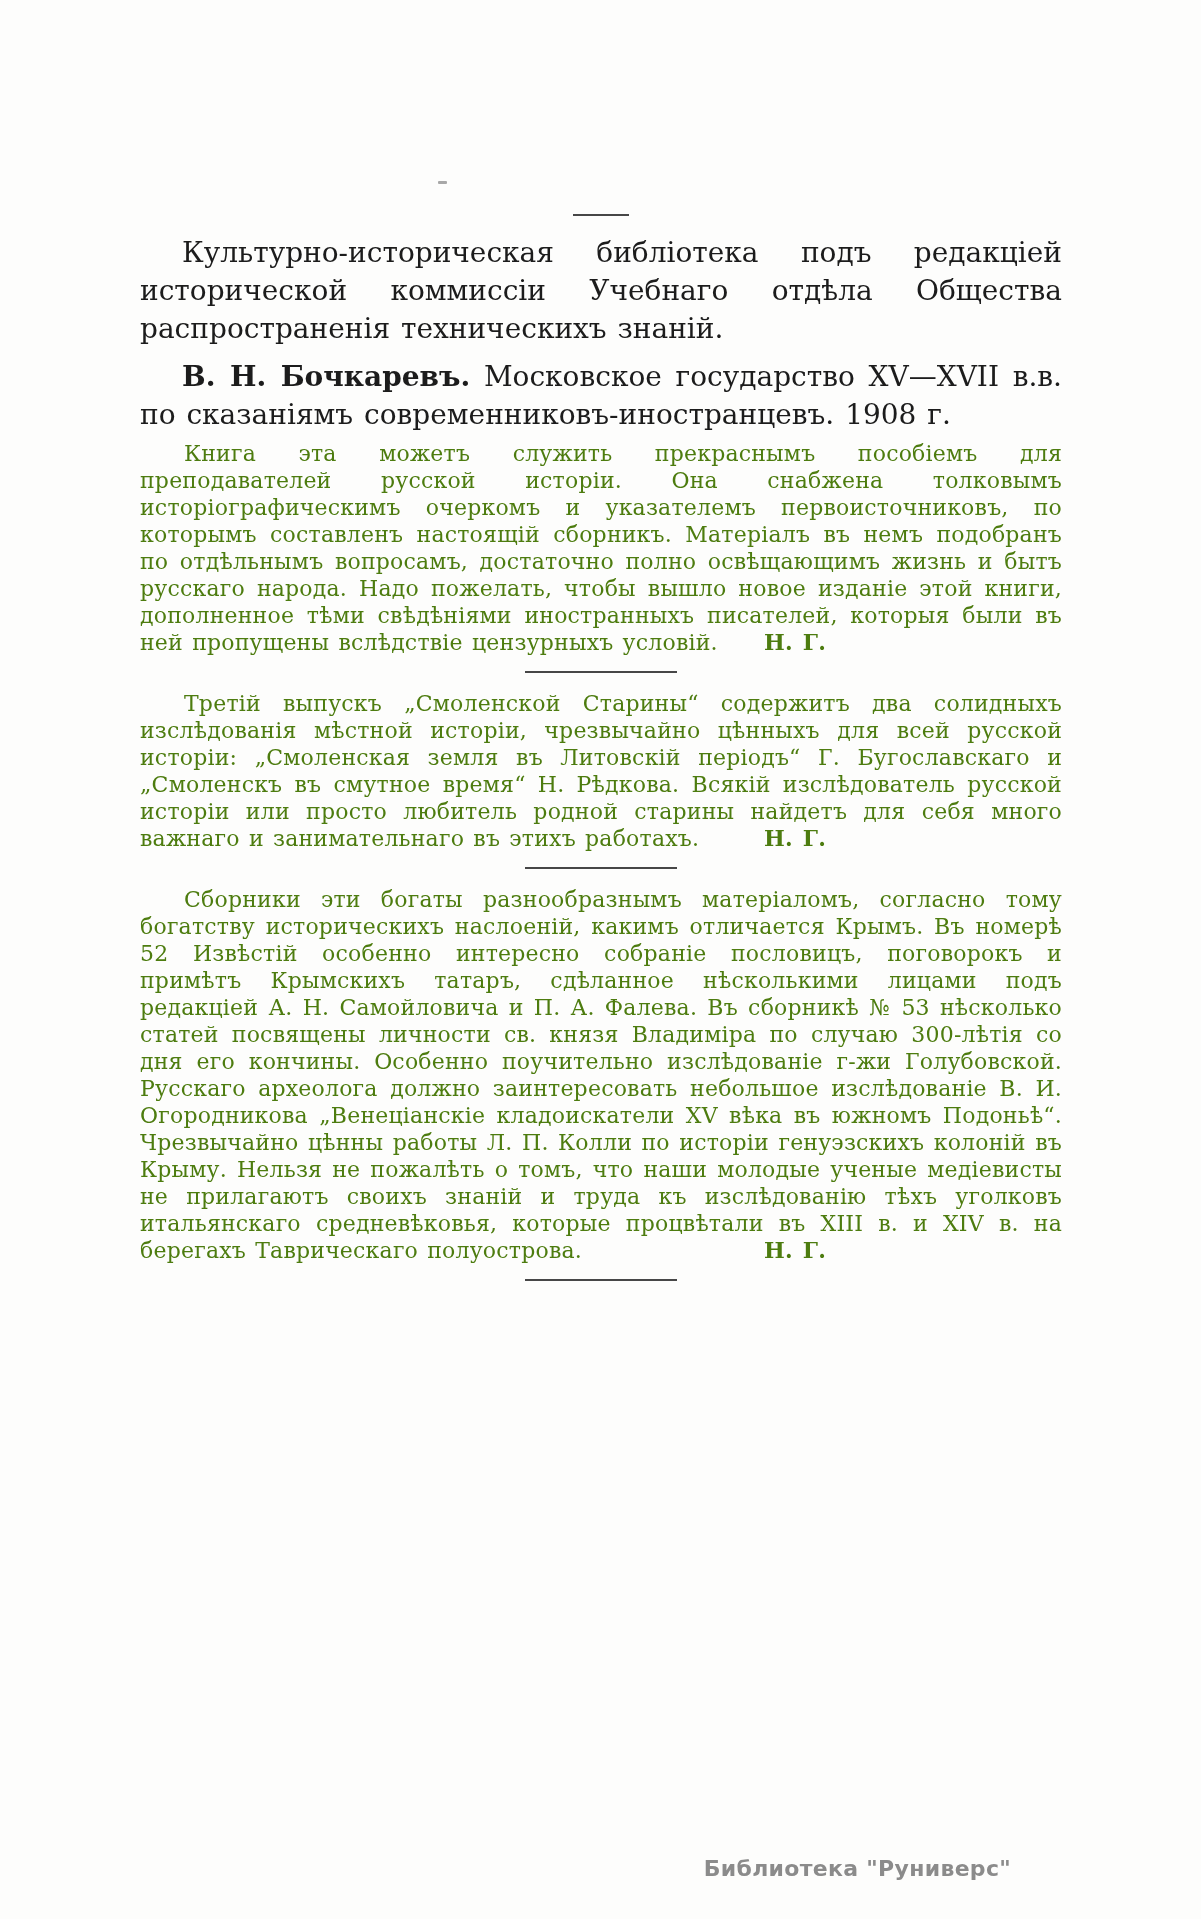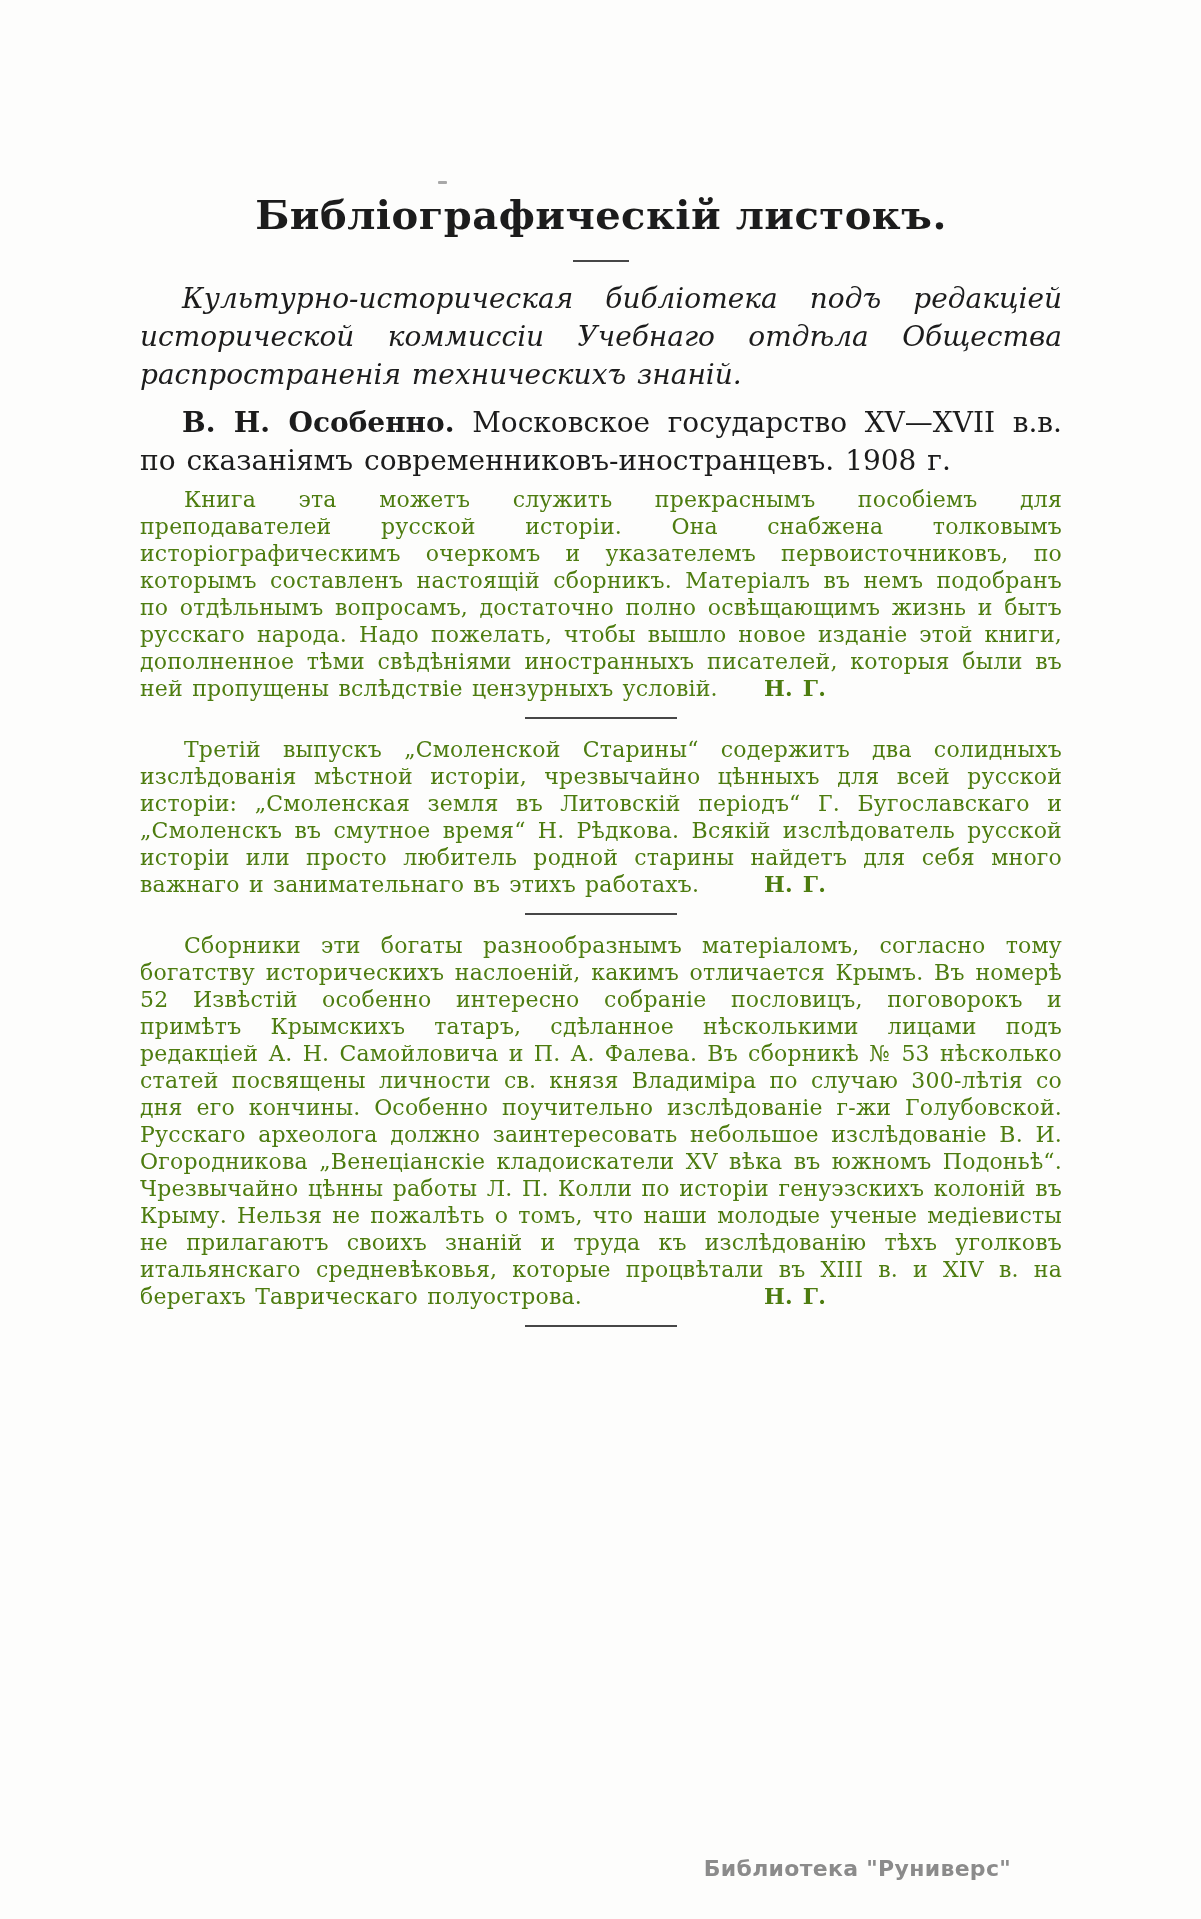--- a/index.html
+++ b/index.html
@@ -48,21 +48,21 @@
     margin: 15px auto 17px auto;
     clear: both;
   }
   .lead {
     font-size: 28px;
     line-height: 38px;
     text-align: justify;
     text-indent: 42px;
     word-spacing: 2px;
   }
-  .intro { margin-bottom: 10px; font-style: italic; }
+  .intro { margin-bottom: 10px; }
   .entry-heading { margin: 4px 0 6px 0; }
   .entry-heading b { font-weight: 700; }
   .review {
     font-size: 22px;
     line-height: 27px;
     text-align: justify;
     text-indent: 44px;
     letter-spacing: 0.2px;
     word-spacing: 2px;
     color: #4d7c0f;
@@ -85,27 +85,26 @@
     letter-spacing: 0.3px;
   }
 </style>
 </head>
 <body>
 
 <div class="artifact"></div>
 
 <div class="content">
 
-  <h1 class="title">Библіографическій листокъ.</h1>
   <div class="rule rule-title"></div>
 
   <p class="lead intro">Культурно-историческая библіотека подъ редакціей исторической коммиссіи Учебнаго отдѣла Общества распространенія техническихъ знаній.</p>
 
   <div>
-    <p class="lead entry-heading"><b>В. Н. Особенно.</b><span> Московское государство XV—XVII в.в. по сказаніямъ современниковъ-иностранцевъ. 1908 г.</span></p>
+    <p class="lead entry-heading"><b>В. Н. Бочкаревъ.</b><span> Московское государство XV—XVII в.в. по сказаніямъ современниковъ-иностранцевъ. 1908 г.</span></p>
     <p class="review"><span>Книга эта можетъ служить прекраснымъ пособіемъ для преподавателей русской исторіи. Она снабжена толковымъ исторіографическимъ очеркомъ и указателемъ первоисточниковъ, по которымъ составленъ настоящій сборникъ. Матеріалъ въ немъ подобранъ по отдѣльнымъ вопросамъ, достаточно полно освѣщающимъ жизнь и бытъ русскаго народа. Надо пожелать, чтобы вышло новое изданіе этой книги, дополненное тѣми свѣдѣніями иностранныхъ писателей, которыя были въ ней пропущены вслѣдствіе цензурныхъ условій.</span><span class="sig">Н. Г.</span></p>
   </div>
   <div class="rule rule-section"></div>
 
   <div>
     <p class="review"><span>Третій выпускъ „Смоленской Старины“ содержитъ два солидныхъ изслѣдованія мѣстной исторіи, чрезвычайно цѣнныхъ для всей русской исторіи: „Смоленская земля въ Литовскій періодъ“ Г. Бугославскаго и „Смоленскъ въ смутное время“ Н. Рѣдкова. Всякій изслѣдователь русской исторіи или просто любитель родной старины найдетъ для себя много важнаго и занимательнаго въ этихъ работахъ.</span><span class="sig">Н. Г.</span></p>
   </div>
   <div class="rule rule-section"></div>
 
   <div>

